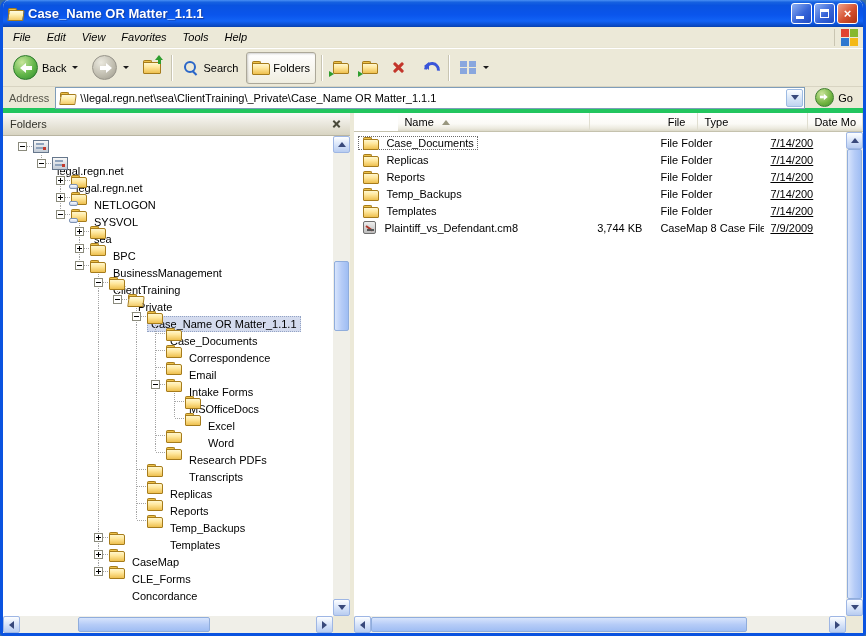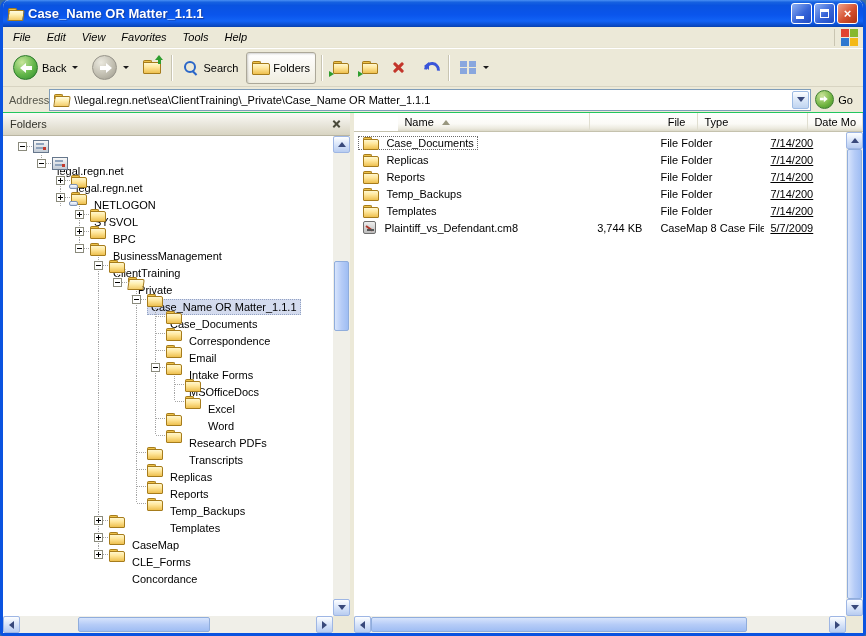--- a/index.html
+++ b/index.html
@@ -65,21 +65,21 @@
   .x-ic::before,.x-ic::after{ content:""; position:absolute; left:1px; top:6px; width:13px; height:3px; background:#C3362B; border-radius:1px; }
   .x-ic::before{ transform:rotate(45deg); } .x-ic::after{ transform:rotate(-45deg); }
   .undo-ic{ position:relative; width:17px; height:13px; flex:none; }
   .undo-ic::before{ content:""; position:absolute; left:4px; top:1px; width:10px; height:10px; border:3px solid #3A55D9;
                     border-left-color:transparent; border-bottom-color:transparent; border-radius:50%; transform:rotate(-40deg); }
   .undo-ic::after{ content:""; position:absolute; left:0; top:1px; border:4px solid transparent; border-right:5px solid #3A55D9; }
   .views-ic{ position:relative; width:17px; height:14px; flex:none; }
   .views-ic::before{ content:""; position:absolute; left:0; top:0; width:7px; height:6px; background:#89A7DE;
                      box-shadow:9px 0 0 #89A7DE, 0 7px 0 #89A7DE, 9px 7px 0 #89A7DE; }
   
-  .addressbar{ height:26px; display:flex; align-items:center; gap:0; padding:0 6px; border-bottom:1px solid #22c55e; }
+  .addressbar{ height:26px; display:flex; align-items:center; gap:6px; padding:0 6px; border-bottom:5px solid #22c55e; }
   .addr-label{ color:#55554A; }
   .addr-combo{ flex:1; height:22px; background:#fff; border:1px solid #7F9DB9; display:flex; align-items:center; gap:5px; padding:1px 1px 1px 4px; }
   .addr-text{ flex:1; white-space:nowrap; overflow:hidden; }
   .addr-drop{ width:17px; height:18px; flex:none; display:flex; align-items:center; justify-content:center;
               background:linear-gradient(#FDFEFF,#D7E5F7 55%,#C0D4F0); border:1px solid #9DBBE3; border-radius:2px; }
   .go-btn{ display:flex; align-items:center; gap:4px; padding:0 4px; }
   .go-circle{ position:relative; width:19px; height:19px; border-radius:50%; flex:none;
               background:radial-gradient(circle at 35% 28%,#CBE49B,#6FB33F 60%,#3F8A2F); border:1px solid #3F7F2F; }
   
   .content{ height:520px; display:flex; background:#ECE9D8; }
@@ -299,20 +299,32 @@
                 <span class="expander plus"></span>
               </span>
               <span class="ic fold sm">
                 <i class="hand"></i>
               </span>
               <span class="tree-label">SYSVOL</span>
             </div>
             <div class="tree-row">
               <span class="slot"></span>
               <span class="slot"></span>
+              <span class="slot node vtop">
+                <i class="hline"></i>
+                <span class="expander minus"></span>
+              </span>
+              <span class="ic fold sm">
+                <i class="hand"></i>
+              </span>
+              <span class="tree-label">sea</span>
+            </div>
+            <div class="tree-row">
+              <span class="slot"></span>
+              <span class="slot"></span>
               <span class="slot"></span>
               <span class="slot node vtop vbot">
                 <i class="hline"></i>
                 <span class="expander plus"></span>
               </span>
               <span class="ic fold sm"></span>
               <span class="tree-label">BPC</span>
             </div>
             <div class="tree-row">
               <span class="slot"></span>
@@ -681,21 +693,21 @@
           </div>
           <div class="file-row">
             <span class="cell cell-name">
               <span class="name-wrap">
                 <span class="ic cm-ic"></span>
                 <span>Plaintiff_vs_Defendant.cm8</span>
               </span>
             </span>
             <span class="cell cell-size">3,744 KB</span>
             <span class="cell cell-type">CaseMap 8 Case File</span>
-            <span class="cell cell-date">5/7/2009</span>
+            <span class="cell cell-date">7/9/2009</span>
           </div>
         </div>
       <div class="sb sb-v">
         <span class="sb-btn">
             <i class="tri tri-up"></i>
           </span>
         <span class="sb-track">
             <span class="sb-thumb" style="top:0;height:100%"></span>
           </span>
         <span class="sb-btn">

